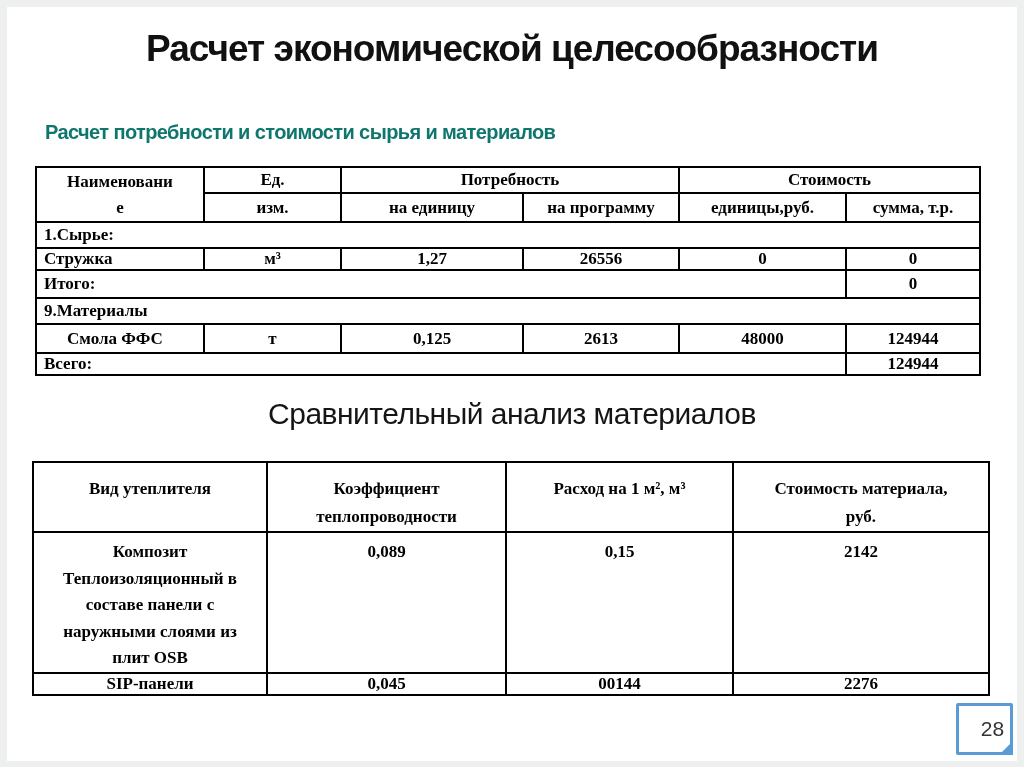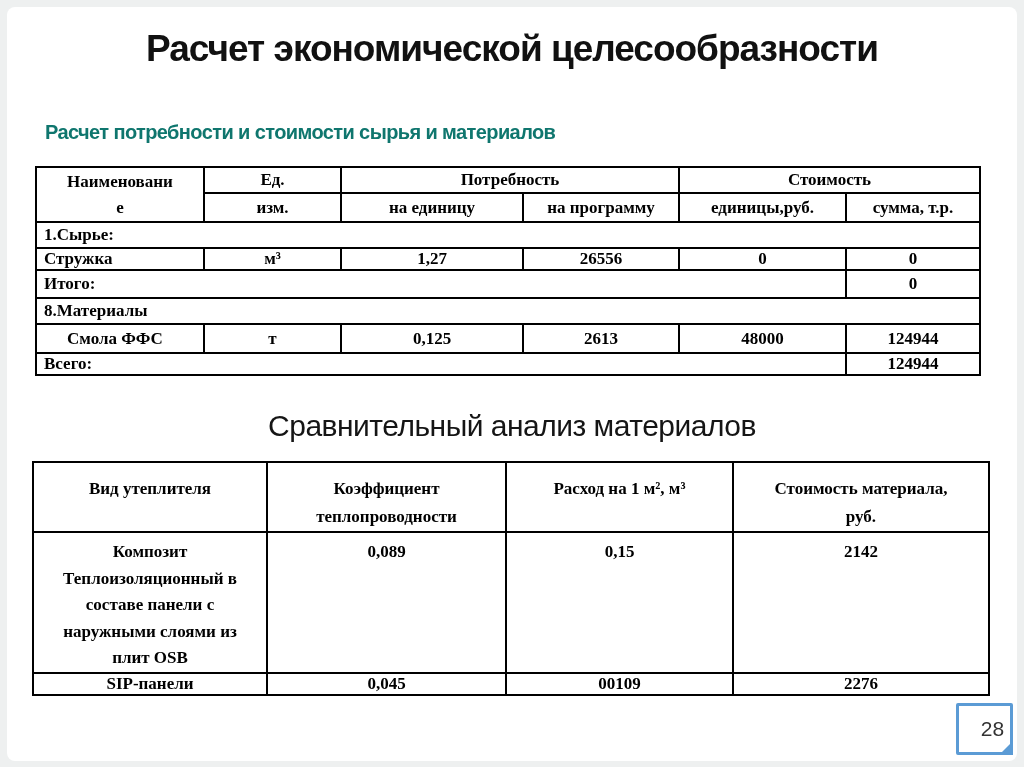--- a/index.html
+++ b/index.html
@@ -1,31 +1,31 @@
 <!DOCTYPE html>
 <html style="--accent: #5b9bd5;"><head>
 <meta charset="utf-8">
 <style>
   * { margin:0; padding:0; box-sizing:border-box; }
   html,body { width:1024px; height:767px; }
   body { font-family:"Liberation Sans", sans-serif; background:#eef0f0; }
   .canvas { position:relative; width:1024px; height:767px; background:#eef0f0; overflow:hidden; }
-  .slide { position:absolute; left:7px; top:7px; width:1010px; height:754px; background:#ffffff;border-radius:8px; }
+  .slide { position:absolute; left:7px; top:7px; width:1010px; height:754px; background:#ffffff; }
 
   .title {
     position:absolute; top:21px; left:0; width:100%;
     text-align:center; font-size:37px; font-weight:bold;
     color:#111; letter-spacing:-1px;
   }
   .caption1 {
     position:absolute; left:38px; top:114px;
     font-size:20px; font-weight:bold; color:#0f766e; letter-spacing:-0.6px;
   }
   .caption2 {
-    position:absolute; top:402px; left:0; width:100%;
+    position:absolute; top:390px; left:0; width:100%;
     text-align:center; font-size:30px; font-weight:400;
     color:#151515; letter-spacing:-0.5px;
   }
 
   table { border-collapse:collapse; table-layout:fixed; color:#000;
           font-family:"Liberation Serif", serif; }
   td, th { border:2px solid #000; font-weight:bold; text-align:center;
            vertical-align:middle; padding:0; overflow:hidden; }
 
   .t1 { position:absolute; left:28px; top:159px; width:944px; font-size:17px; }
@@ -97,21 +97,21 @@
         <td>1,27</td>
         <td>26556</td>
         <td>0</td>
         <td>0</td>
       </tr>
       <tr class="h28">
         <td colspan="5" class="left">Итого:</td>
         <td>0</td>
       </tr>
       <tr class="h26">
-        <td colspan="6" class="left">8.Материалы</td>
+        <td colspan="6" class="left">9.Материалы</td>
       </tr>
       <tr class="h29">
         <td class="indent">Смола ФФС</td>
         <td>т</td>
         <td>0,125</td>
         <td>2613</td>
         <td>48000</td>
         <td>124944</td>
       </tr>
       <tr class="h27">
@@ -145,21 +145,21 @@
 составе панели с
 наружными слоями из
 плит OSB</td>
         <td>0,089</td>
         <td>0,15</td>
         <td>2142</td>
       </tr>
       <tr class="rowsip">
         <td>SIP-панели</td>
         <td>0,045</td>
-        <td>00109</td>
+        <td>00144</td>
         <td>2276</td>
       </tr>
     </tbody>
       </table>
 
     <div class="pagebox">
       <span>28</span>
       <div class="fold"></div>
     </div>
 

